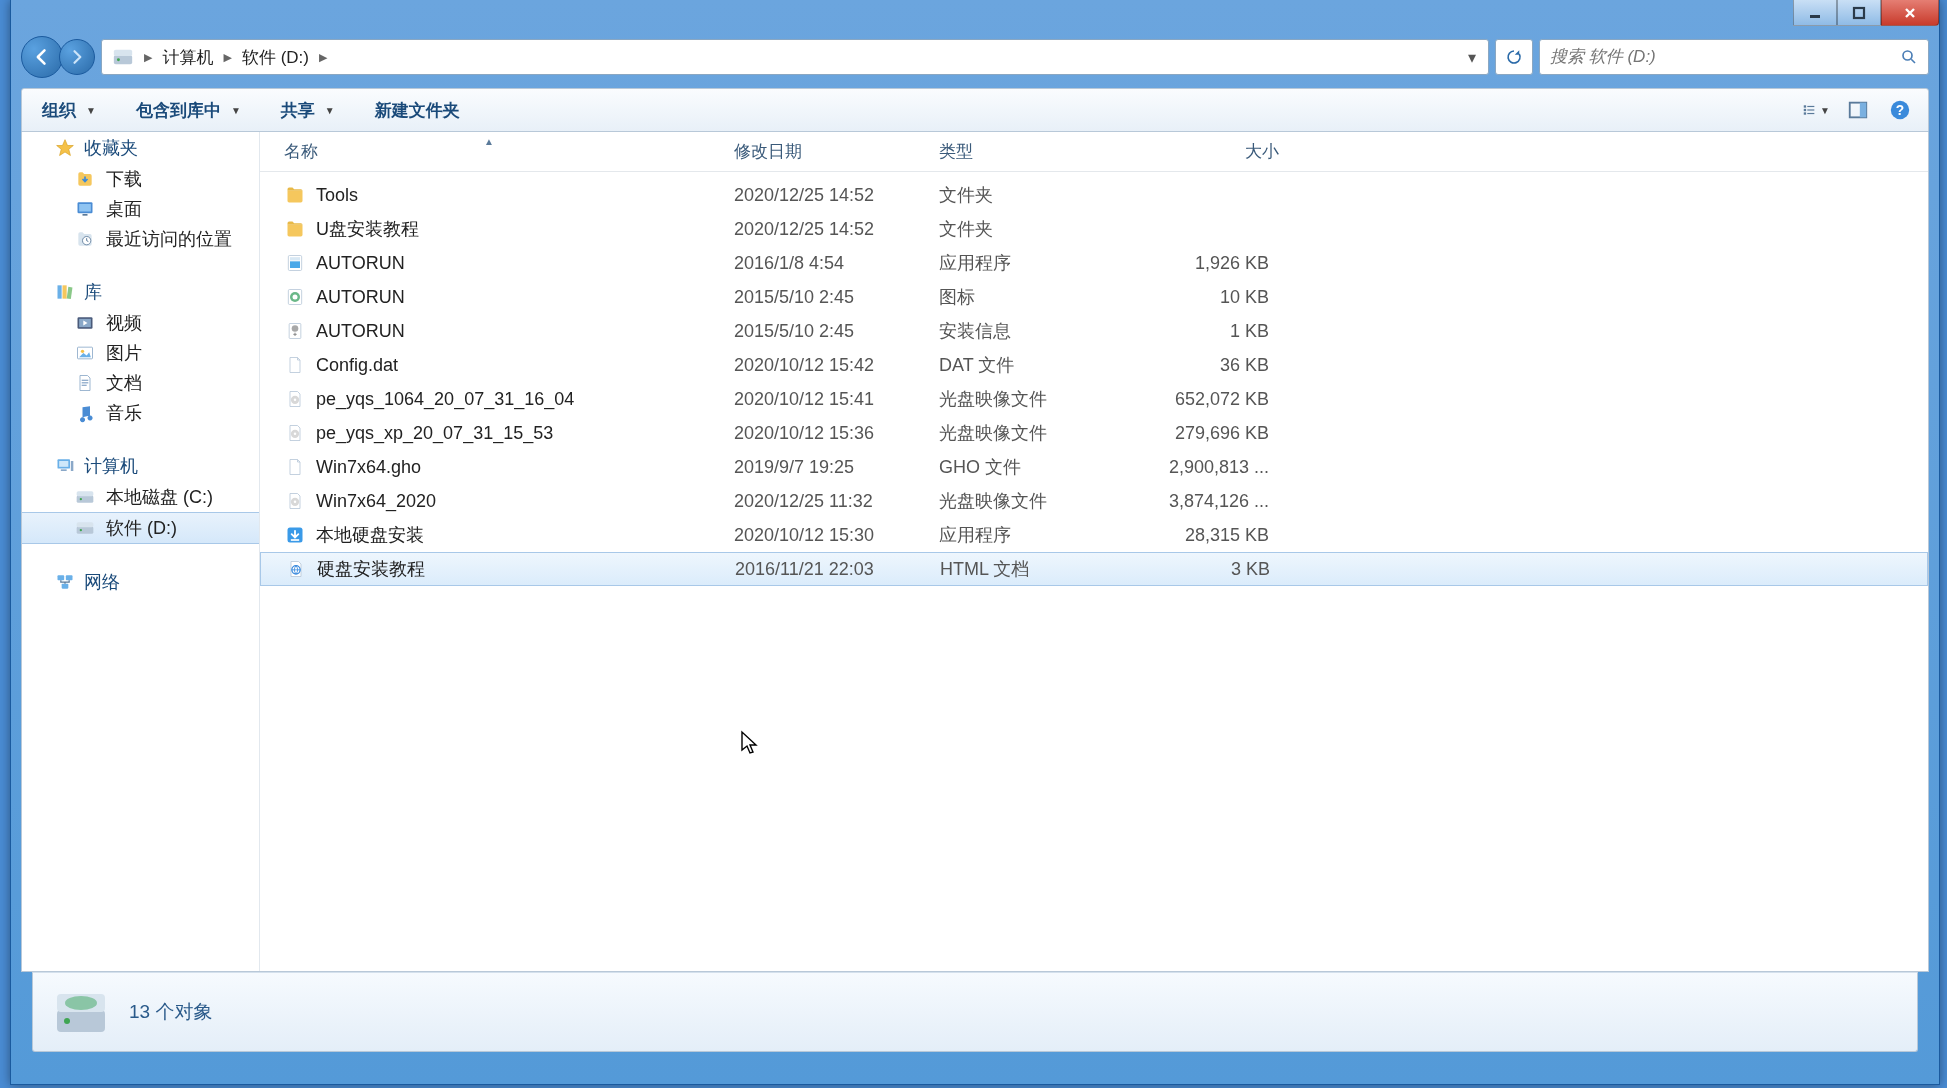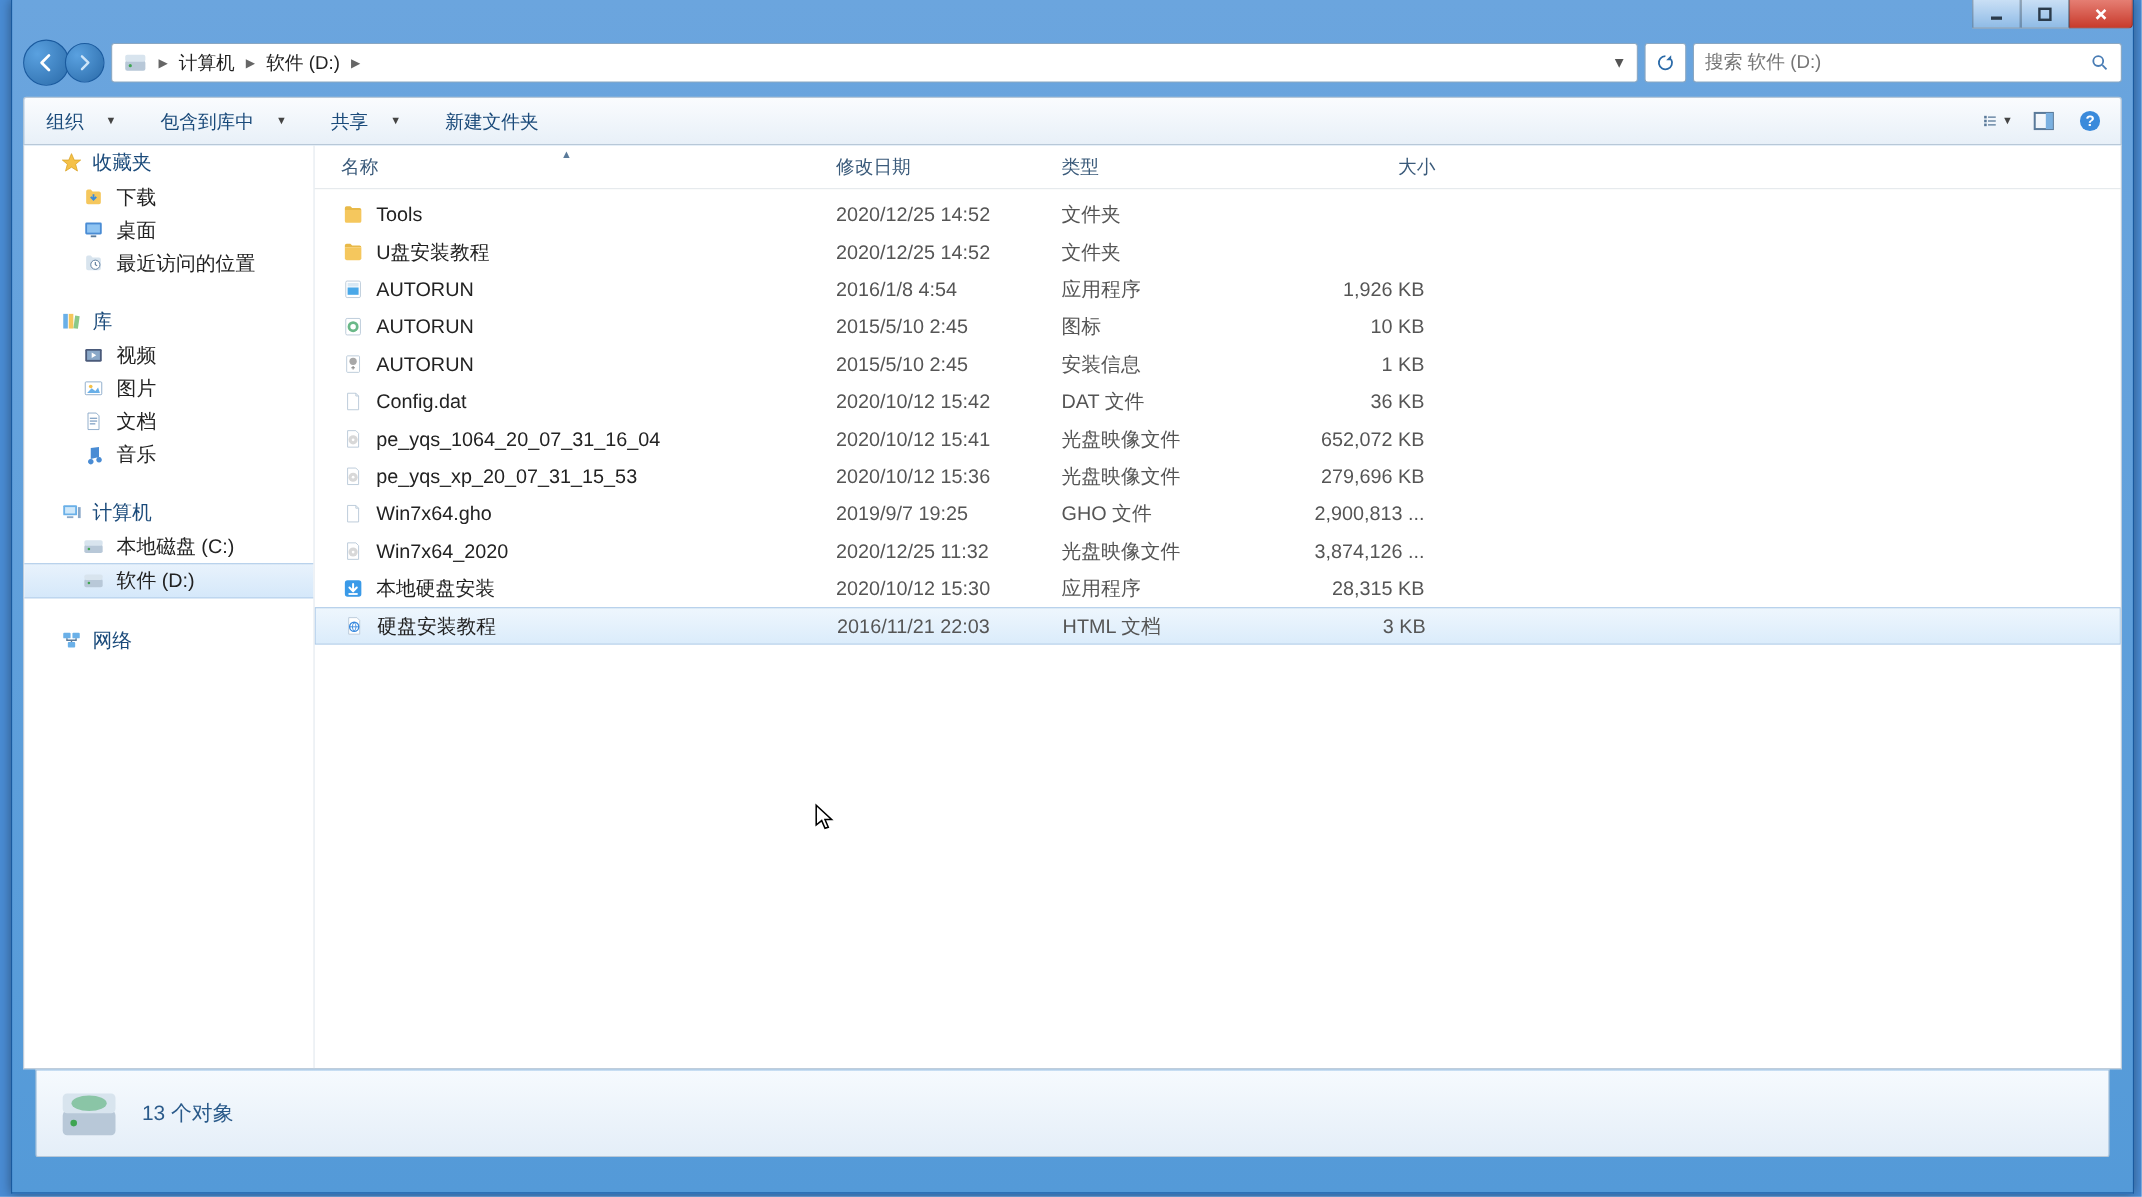--- a/index.html
+++ b/index.html
@@ -73,54 +73,54 @@
 .searchbox {
   width: 390px; height: 36px;
   background: #fff;
   border: 1px solid #8aa7c2;
   border-radius: 3px;
   display: flex; align-items: center;
   padding: 0 10px;
 }
 .searchbox input {
   flex: 1; border: none; outline: none;
-  font-size: 17px; color: #4d7c0f; 
+  font-size: 17px; color: #4d7c0f; font-style: italic;
   background: transparent;
 }
 .search-icon { width: 18px; height: 18px; fill: #4a7db5; }
 
 
 .toolbar {
   height: 44px;
   margin: 6px 10px 0 10px;
   background: linear-gradient(to bottom, #fafcfe, #e8f0f8);
   border: 1px solid #b8c8d8;
   border-radius: 3px 3px 0 0;
   display: flex;
   align-items: center;
   padding: 0 14px;
 }
-.tb-item { font-size: 17px; color: #1a4a7a; cursor: pointer; padding: 4px 6px; display: flex; align-items: center; gap: 20px; }
+.tb-item { font-size: 17px; color: #1a4a7a; cursor: pointer; padding: 4px 6px; display: flex; align-items: center; gap: 10px; font-weight: bold; }
 .tb-item .drop { font-size: 10px; color: #444; }
 .tb-sep { width: 28px; }
 .tb-right { margin-left: auto; display: flex; gap: 14px; align-items: center; }
 .tb-iconbtn { width: 28px; height: 28px; display: flex; align-items: center; justify-content: center; cursor: pointer; }
 
 
 .content {
   margin: 0 10px;
   background: #fff;
   border: 1px solid #b8c8d8;
   border-top: none;
   height: 840px;
   display: flex;
 }
 
 .sidebar {
-  width: 264px;
+  width: 238px;
   border-right: 1px solid #e2e8ee;
   padding: 0 0;
   overflow-y: auto;
 }
 .sb-group { margin-bottom: 22px; }
 .sb-header {
   display: flex; align-items: center; gap: 8px;
   padding: 4px 12px 4px 32px;
   font-size: 18px; color: #1a4a7a;
   cursor: pointer;

